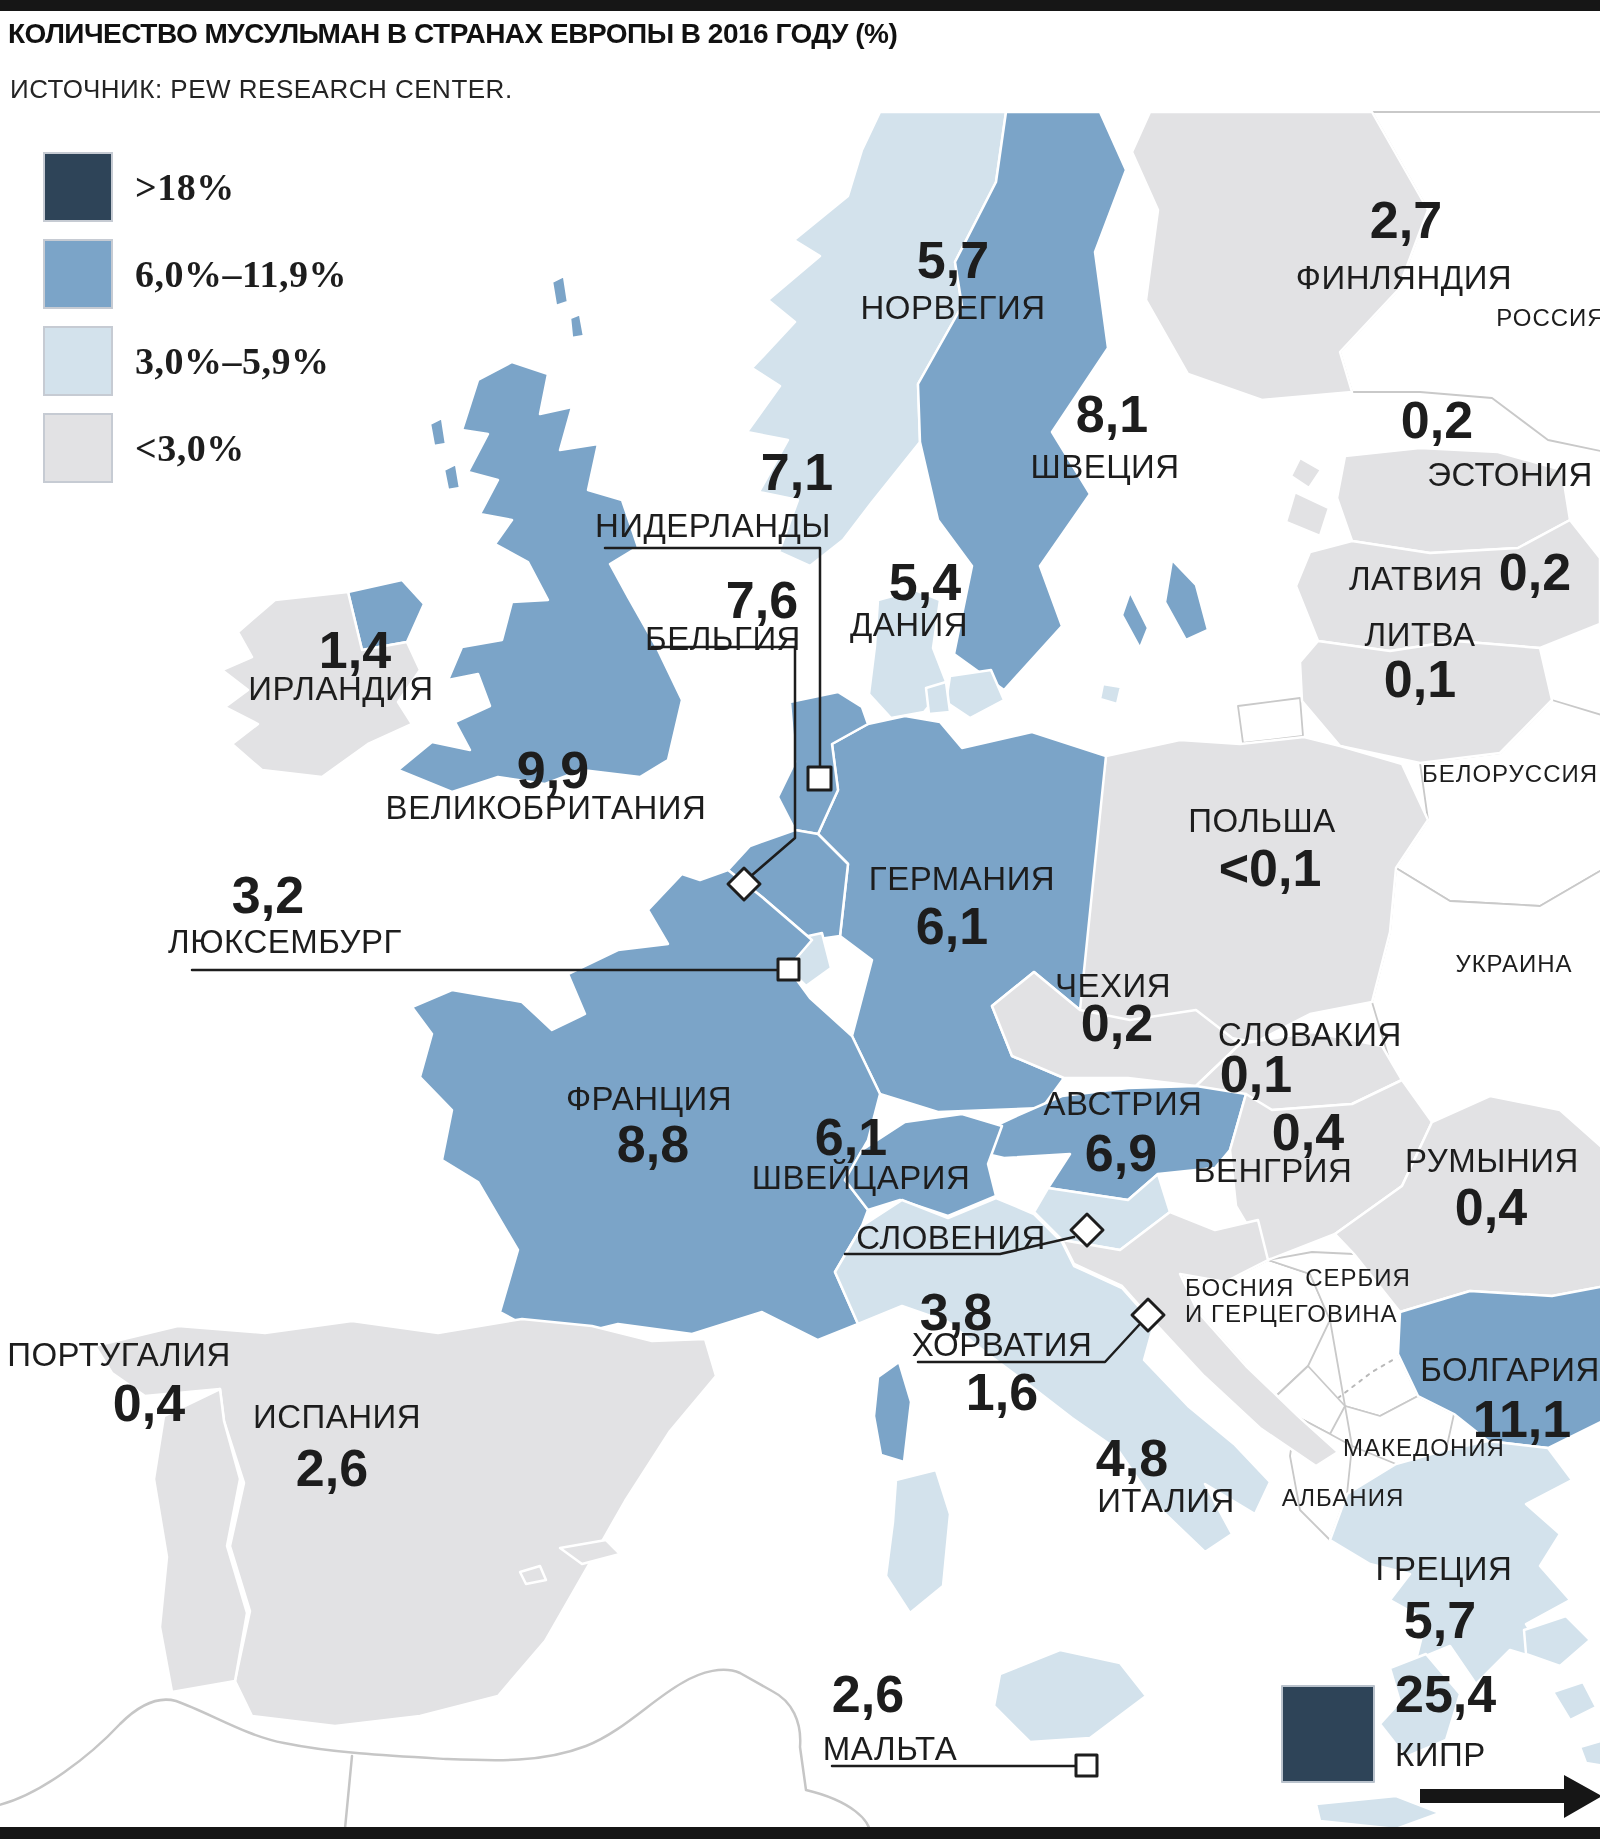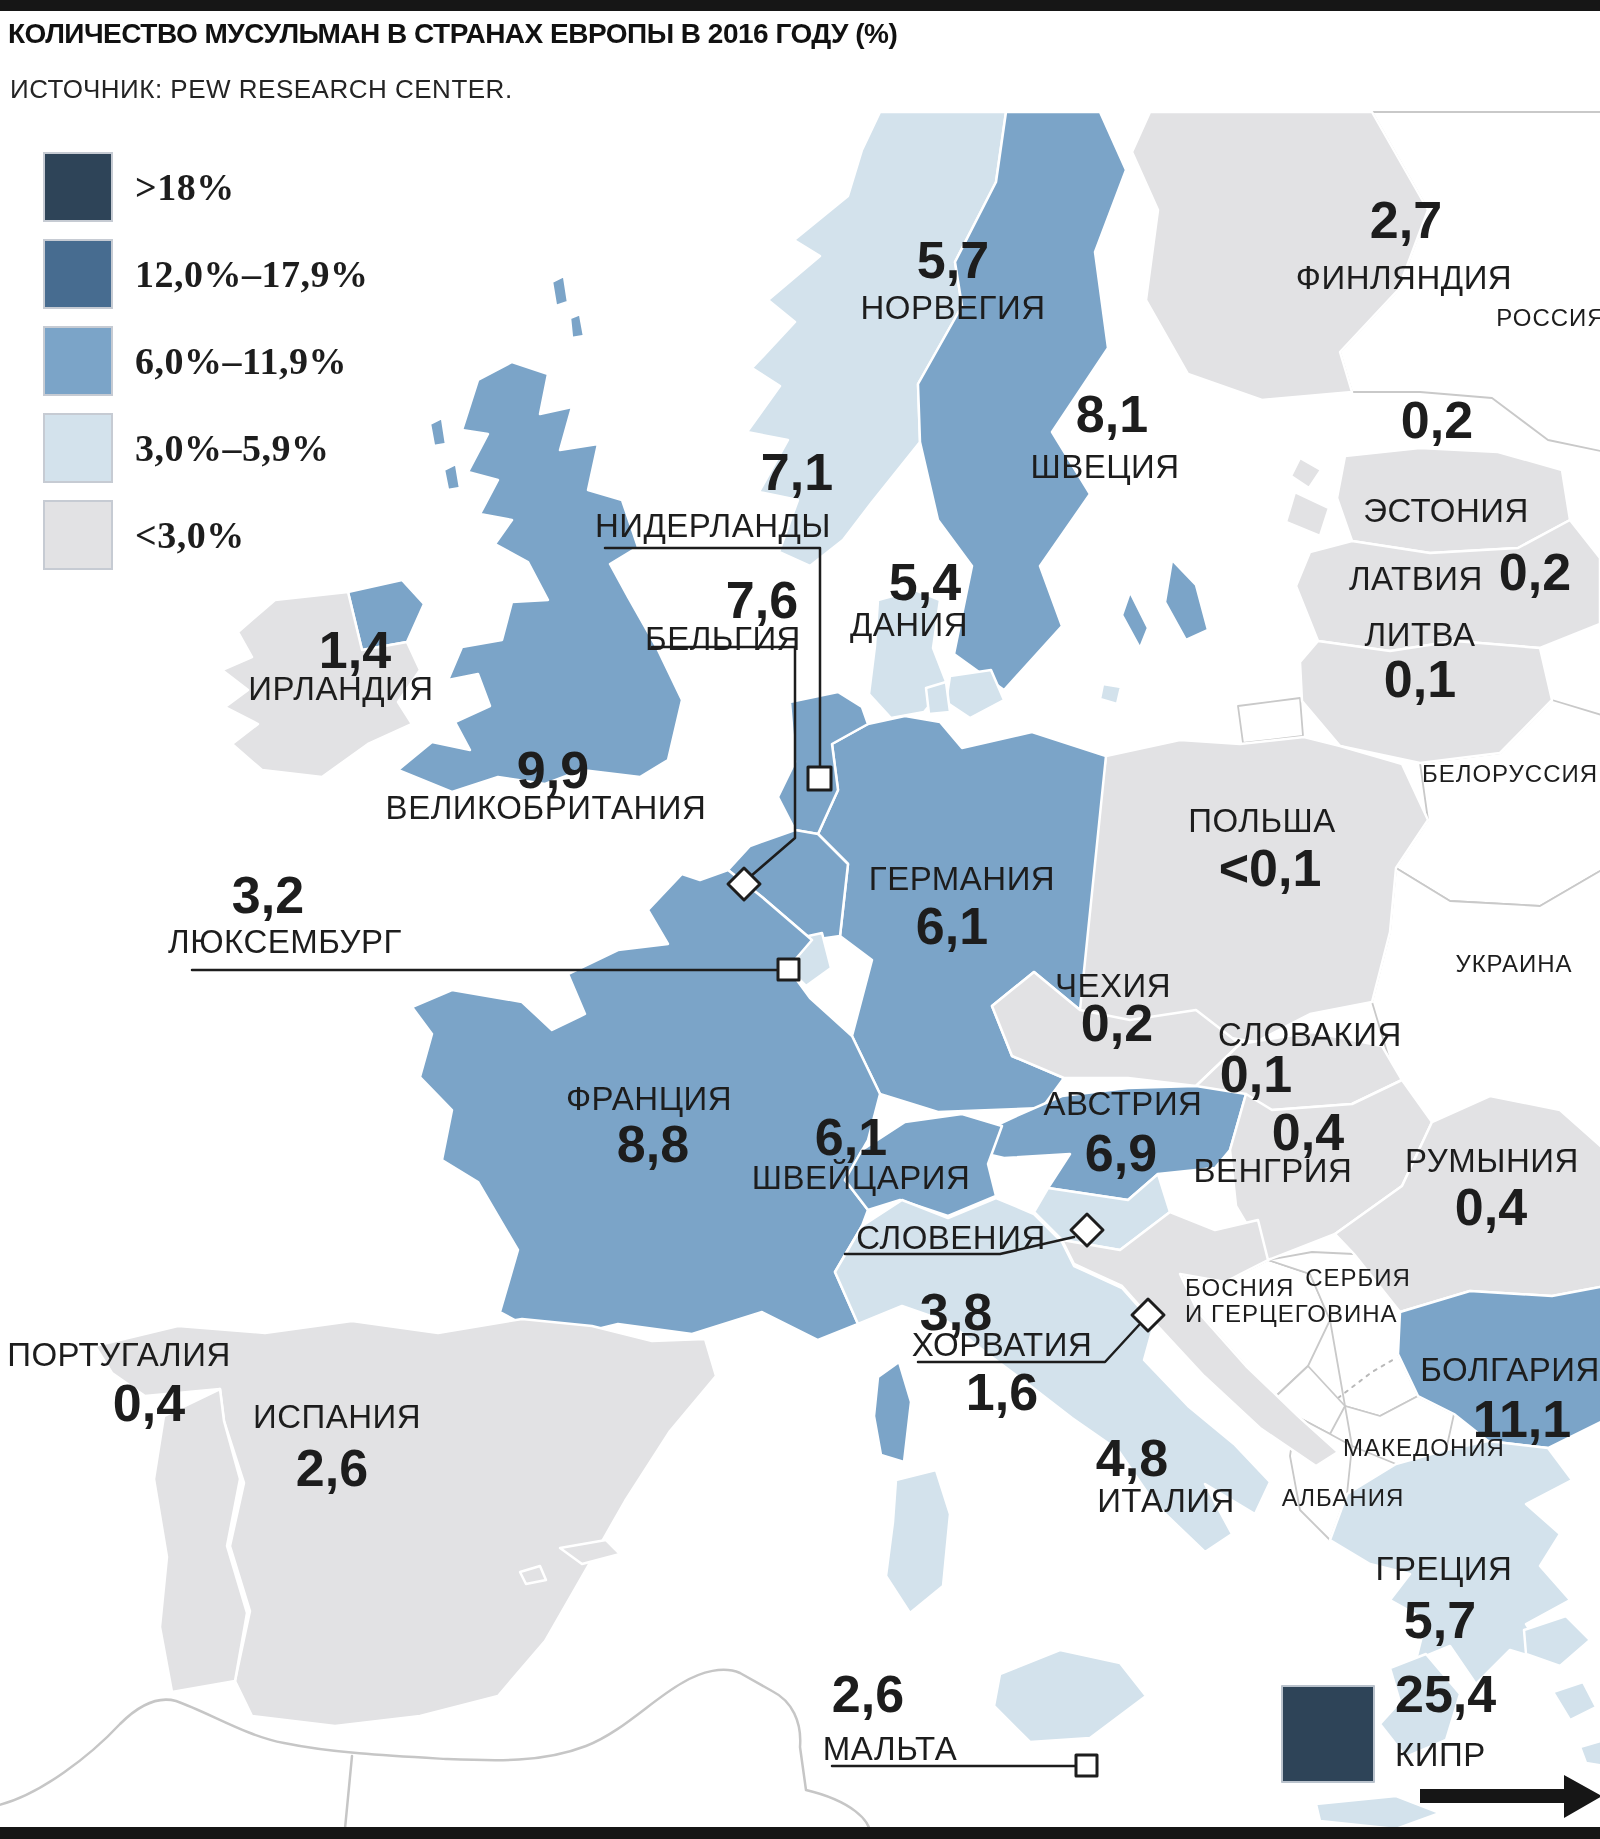--- a/index.html
+++ b/index.html
@@ -133,21 +133,21 @@
 
 <div class="label-layer">
     <div class="lbl t-val center" style="left: 953px; top: 234px;">5,7</div>
     <div class="lbl t-name center" style="left: 953px; top: 291px;">НОРВЕГИЯ</div>
     <div class="lbl t-val center" style="left: 1112px; top: 388px;">8,1</div>
     <div class="lbl t-name center" style="left: 1105px; top: 450px;">ШВЕЦИЯ</div>
     <div class="lbl t-val center" style="left: 1406px; top: 194px;">2,7</div>
     <div class="lbl t-name center" style="left: 1404px; top: 261px;">ФИНЛЯНДИЯ</div>
     <div class="lbl t-small center" style="left: 1551px; top: 306px;">РОССИЯ</div>
     <div class="lbl t-val center" style="left: 1437px; top: 394px;">0,2</div>
-    <div class="lbl t-name center" style="left: 1446px; top: 458px; margin-top: 36px;">ЭСТОНИЯ</div>
+    <div class="lbl t-name center" style="left: 1510px; top: 458px;">ЭСТОНИЯ</div>
     <div class="lbl inline-lbl center" style="left: 1432px; top: 546px;">
       <span class="t-name">ЛАТВИЯ</span>
       <span class="t-val">0,2</span>
     </div>
     <div class="lbl t-name center" style="left: 1420px; top: 618px;">ЛИТВА</div>
     <div class="lbl t-val center" style="left: 1420px; top: 653px;">0,1</div>
     <div class="lbl t-small center" style="left: 1510px; top: 762px;">БЕЛОРУССИЯ</div>
     <div class="lbl t-small center" style="left: 1514px; top: 952px;">УКРАИНА</div>
     <div class="lbl t-name center" style="left: 1262px; top: 804px;">ПОЛЬША</div>
     <div class="lbl t-val center" style="left: 1270px; top: 842px;">&lt;0,1</div>
@@ -206,24 +206,20 @@
 
 <div class="top-bar"></div>
 <div class="title">КОЛИЧЕСТВО МУСУЛЬМАН В СТРАНАХ ЕВРОПЫ В 2016 ГОДУ (%)</div>
 <div class="source">ИСТОЧНИК: PEW RESEARCH CENTER.</div>
 <div class="legend">
     <div class="legend-row">
       <span class="swatch" style="background: rgb(46, 68, 88);"></span>
       <span class="legend-label">&gt;18%</span>
     </div>
     <div class="legend-row">
-      <span class="swatch" style="background: rgb(71, 108, 144);"></span>
-      <span class="legend-label">12,0%–17,9%</span>
-    </div>
-    <div class="legend-row">
       <span class="swatch" style="background: rgb(123, 164, 200);"></span>
       <span class="legend-label">6,0%–11,9%</span>
     </div>
     <div class="legend-row">
       <span class="swatch" style="background: rgb(211, 226, 236);"></span>
       <span class="legend-label">3,0%–5,9%</span>
     </div>
     <div class="legend-row">
       <span class="swatch" style="background: rgb(226, 226, 228);"></span>
       <span class="legend-label">&lt;3,0%</span>

